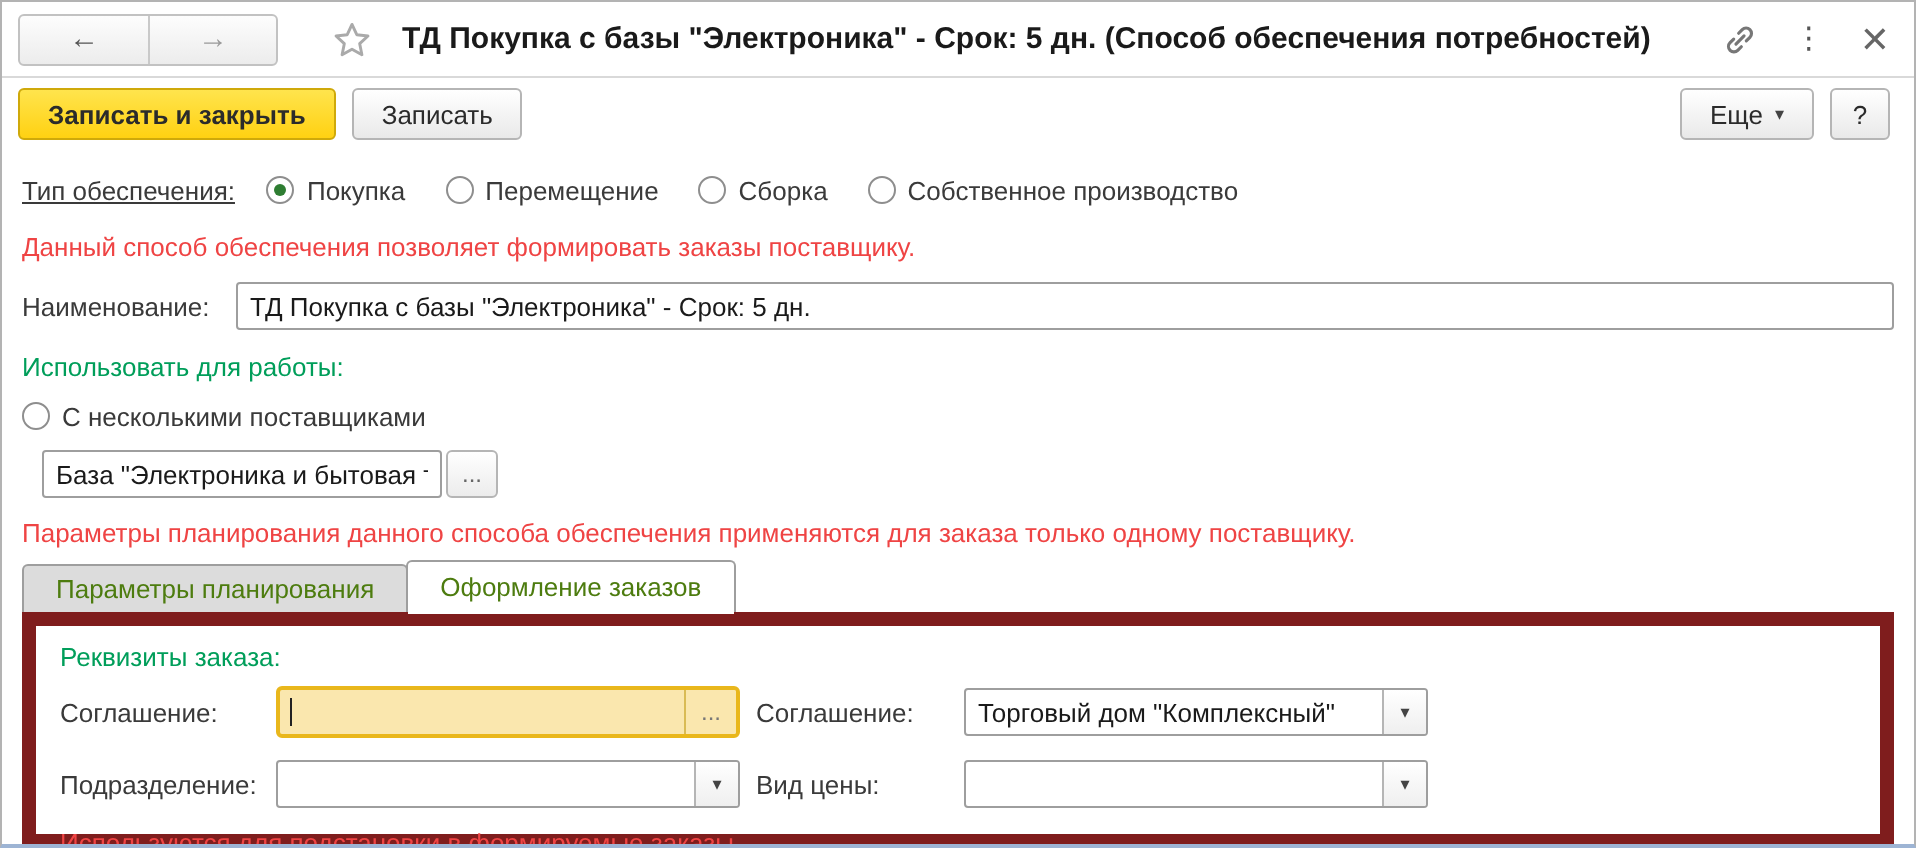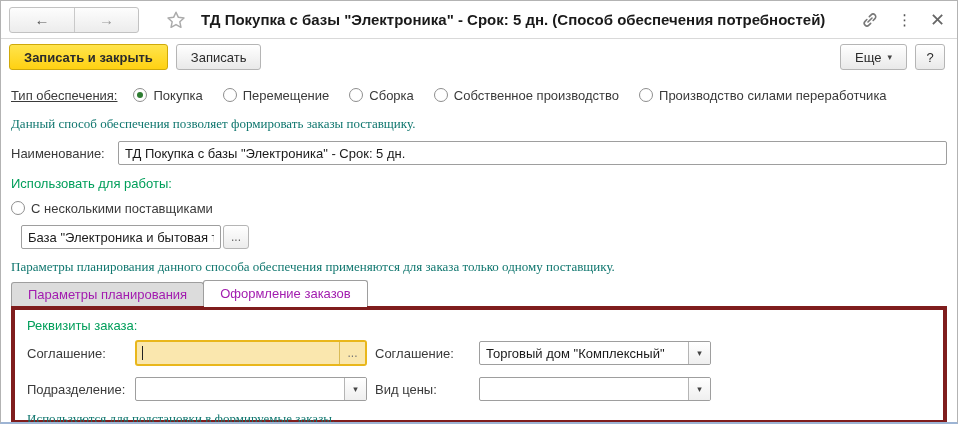--- a/index.html
+++ b/index.html
@@ -85,21 +85,21 @@
     width: 14px; height: 14px;
     border: 1px solid #8e8e8e; border-radius: 50%;
     background: #fff;
     display: inline-flex; align-items: center; justify-content: center;
     flex: 0 0 auto;
   }
   .radio-circle.selected::after {
     content: ""; width: 6px; height: 6px; border-radius: 50%;
     background: #2e7d32;
   }
-  .note { font-size: 13px; color: #0f766e; font-family: Liberation Serif, serif; }
+  .note { font-size: 13px; color: #ef4444; }
   .note-1 { margin-top: 11px; height: 16px; }
   .name-row { margin-top: 9px; height: 24px; }
   .name-row .lbl { width: 107px; flex: 0 0 auto; }
   .text-input {
     height: 24px;
     border: 1px solid #9e9e9e; border-radius: 2px;
     padding: 0 6px;
     font-family: "Liberation Sans", sans-serif;
     font-size: 13px; color: #1a1a1a;
     background: #fff;
@@ -123,33 +123,33 @@
   
   .tabs { margin-top: 5px; display: flex; align-items: flex-end; height: 26px; position: relative; z-index: 2; }
   .tab {
     height: 24px;
     padding: 0 16px;
     display: inline-flex; align-items: center;
     border: 1px solid #9e9e9e;
     border-bottom: none;
     border-radius: 3px 3px 0 0;
     background: #dcdcdc;
-    color: #a21caf; cursor: pointer;
+    color: #4d7c0f; cursor: pointer;
     margin-right: -1px;
   }
   .tab.active {
     height: 26px;
     background: #fff;
     position: relative;
   }
   .tab.active::after {
     content: ""; position: absolute; left: 0; right: 0; bottom: -1px; height: 2px; background: #fff;
   }
   .panel {
-    border: 4px solid #7f1d1d;
+    border: 7px solid #7f1d1d;
     background: #fff;
     padding: 6px 12px 8px 12px;
     position: relative; z-index: 1;
     height: 118px;
   }
   .panel .group-header { margin-top: 2px; }
   .panel-grid {
     margin-top: 6px;
     display: grid;
     grid-template-columns: 100px 232px 96px 232px;
@@ -260,24 +260,20 @@
         <span>Перемещение</span>
       </label>
       <label class="radio-opt">
         <span class="radio-circle"></span>
         <span>Сборка</span>
       </label>
       <label class="radio-opt">
         <span class="radio-circle"></span>
         <span>Собственное производство</span>
       </label>
-      <label class="radio-opt">
-        <span class="radio-circle"></span>
-        <span>Производство силами переработчика</span>
-      </label>
     </div>
 
     <div class="note note-1">Данный способ обеспечения позволяет формировать заказы поставщику.</div>
 
     <div class="row name-row">
       <span class="lbl">Наименование:</span>
       <input class="text-input name-input" value="ТД Покупка с базы &quot;Электроника&quot; - Срок: 5 дн." style="">
     </div>
 
     <div class="group-header">Использовать для работы:</div>

